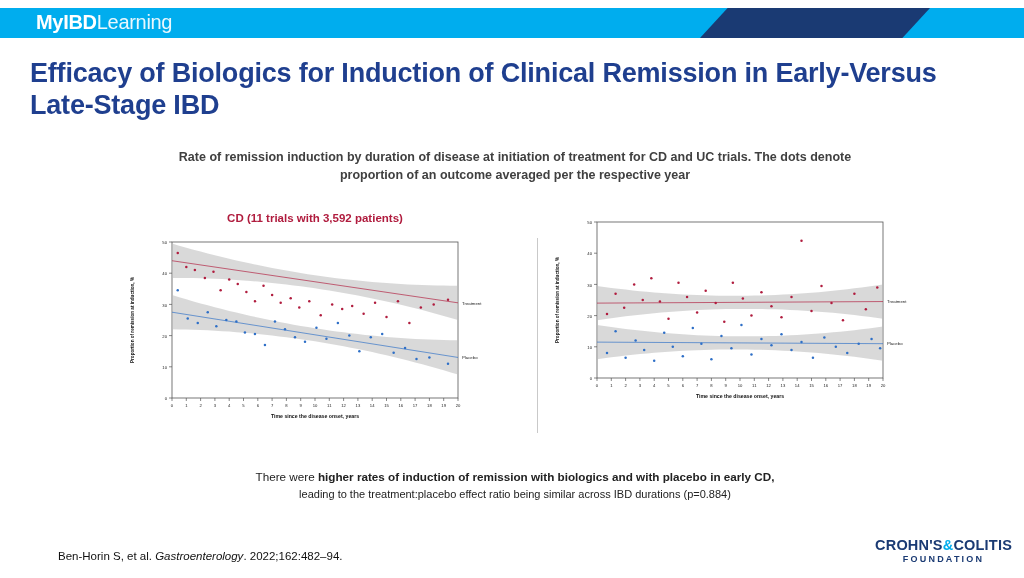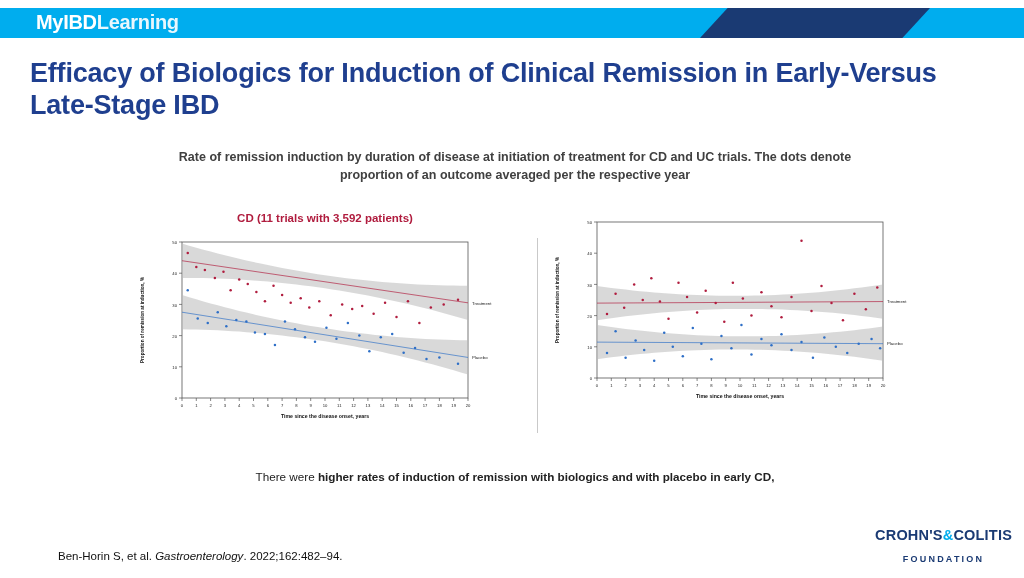--- a/index.html
+++ b/index.html
@@ -28,21 +28,21 @@
     position: absolute;
     left: 36px;
     top: 11px;
     font-size: 20px;
     font-weight: bold;
     color: #ffffff;
     letter-spacing: -0.3px;
   }
   .header-logo .lighter {
     color: #e9f7fd;
-    font-weight: bold;
+    font-weight: normal;
   }
   .header-shape-dark {
     position: absolute;
     top: 8px;
     left: 700px;
     width: 230px;
     height: 30px;
     background: #1a3a73;
     clip-path: polygon(12% 0, 100% 0, 88% 100%, 0% 100%);
   }
@@ -71,21 +71,21 @@
     font-weight: bold;
     color: #404040;
     line-height: 1.45;
   }
 
   
   .panel {
     position: absolute;
     top: 212px;
   }
-  .panel-cd { left: 130px; width: 390px; }
+  .panel-cd { left: 120px; width: 390px; }
   .panel-uc { left: 545px; width: 390px; }
 
   .panel-title {
     text-align: center;
     font-size: 11.5px;
     font-weight: bold;
     color: #b01c3e;
     margin-bottom: 8px;
   }
   .panel-divider {
@@ -143,21 +143,21 @@
     font-weight: bold;
     color: #1a3a73;
     letter-spacing: 0.2px;
   }
   .foundation .l1 .amp { color: #00adee; }
   .foundation .l2 {
     font-size: 9px;
     font-weight: bold;
     color: #1a3a73;
     letter-spacing: 2.2px;
-    margin-top: 11px;
+    margin-top: 1px;
   }
 </style>
 </head>
 <body>
 
 <div class="header-bar"></div>
 <div class="header-shape-dark"></div>
 <div class="header-logo">
   <span>My</span><span>IBD</span><span class="lighter">Learning</span>
 </div>
@@ -415,20 +415,21 @@
         <circle cx="313.69" cy="131.68" r="1.25" fill="#2e6fc7"></circle>
         <circle cx="326.56" cy="127" r="1.25" fill="#2e6fc7"></circle>
         <circle cx="335.14" cy="136.36" r="1.25" fill="#2e6fc7"></circle>
         <text x="342" y="133.48000000000002" text-anchor="start" font-size="4.3" fill="#222" font-family="&quot;Liberation Sans&quot;, sans-serif">Placebo</text>
       </svg>
   </div>
 </div>
 
 <div class="conclusion">
   <span>There were </span><b>higher rates of induction of remission with biologics and with placebo in early CD,</b>
+  <div class="line2">leading to the treatment:placebo effect ratio being similar across IBD durations (p=0.884)</div>
 </div>
 
 <div class="citation">
   <span>Ben-Horin S, et al. </span><i>Gastroenterology</i><span>. 2022;162:482–94.</span>
 </div>
 
 <div class="foundation">
   <div class="l1">
     <span>CROHN'S</span><span class="amp">&amp;</span><span>COLITIS</span>
   </div>

